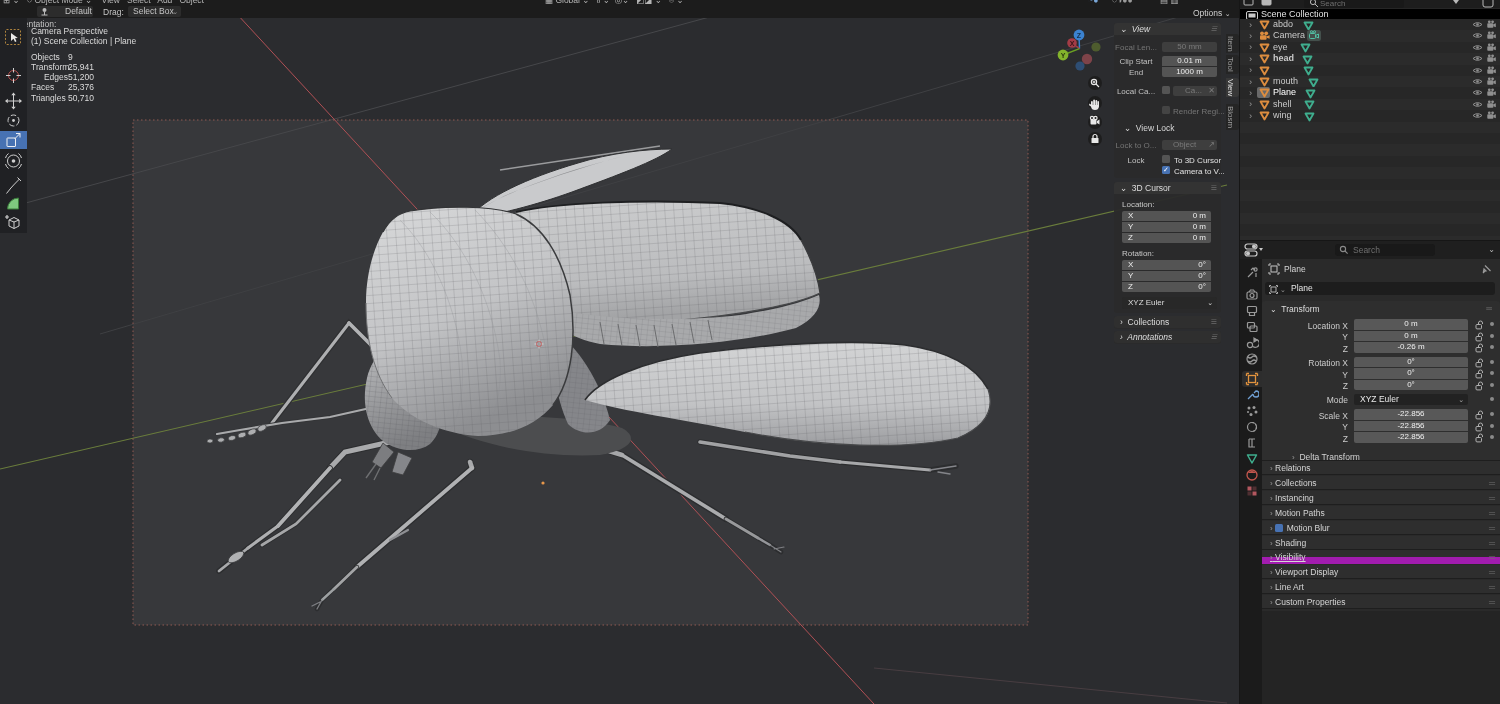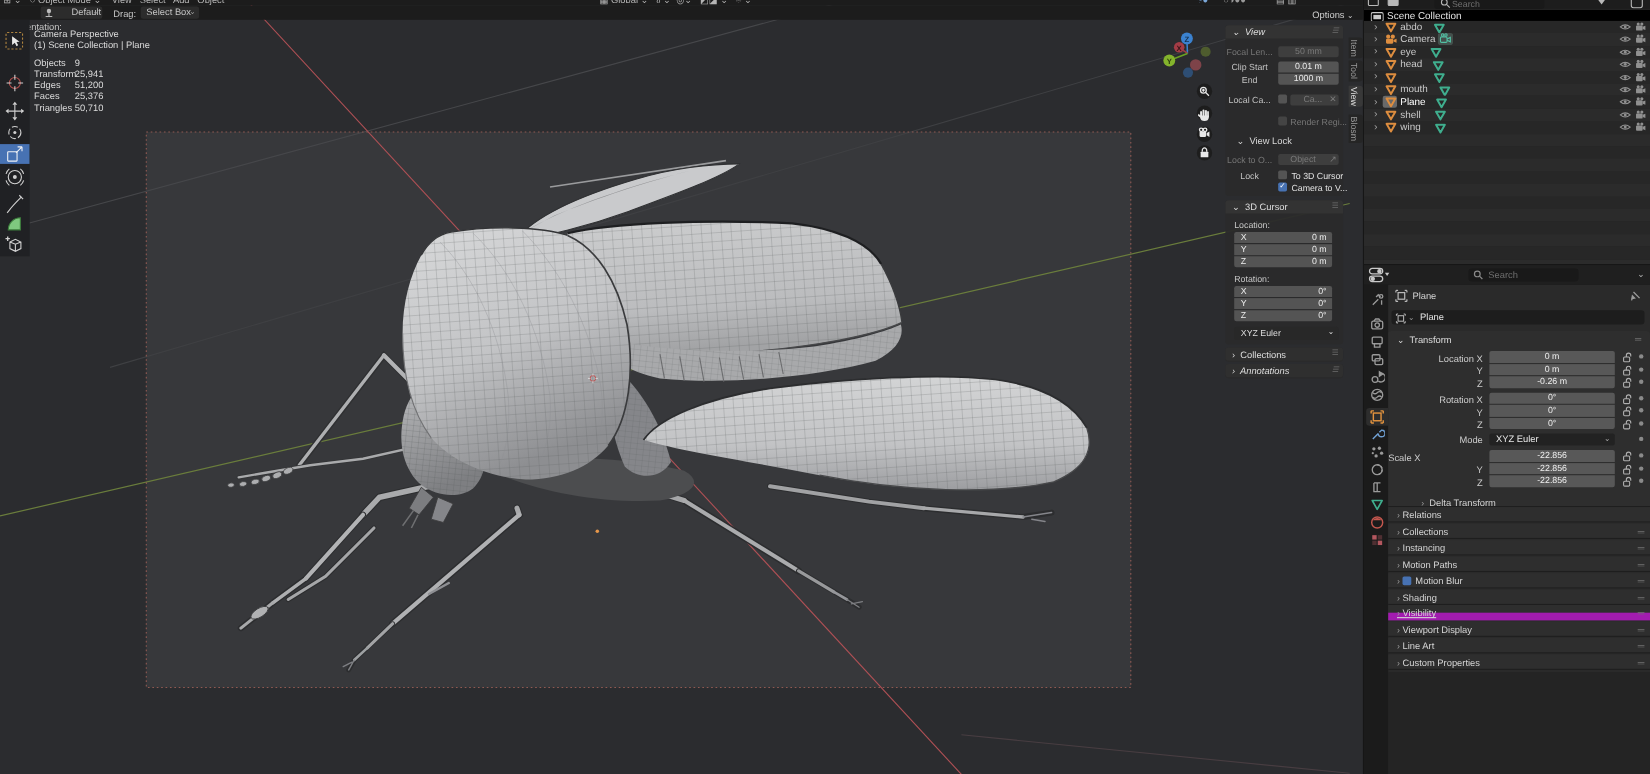--- a/index.html
+++ b/index.html
@@ -235,21 +235,21 @@
       <path d="M-7,-8 v4 M-9,-6 h4" stroke-width="1.2"></path>
     </g>
   </svg>
 
   <div class="abs" id="stats" style="left:31px;top:26px;color:#dcdcdc;font-size:8.5px;line-height:10.3px;">
     <div>Camera Perspective</div>
     <div>(1) Scene Collection | Plane</div>
     <div style="height:5px;"></div>
     <div><span style="display:inline-block;width:37px;">Objects</span>9</div>
     <div><span style="display:inline-block;width:37px;">Transform</span>25,941</div>
-    <div><span style="display:inline-block;width:37px;">Edges</span>51,200</div>
+    <div><span style="display:inline-block;width:37px;text-align:right;">Edges</span>51,200</div>
     <div><span style="display:inline-block;width:37px;">Faces</span>25,376</div>
     <div><span style="display:inline-block;width:37px;">Triangles</span>50,710</div>
   </div>
 
   <svg class="abs" id="gizmo" width="60" height="130" style="left:1050px;top:20px;">
     <g stroke-width="1.4">
       <line x1="29.5" y1="28.6" x2="29" y2="15" stroke="#3b82d0"></line>
       <line x1="29.5" y1="28.6" x2="22" y2="23" stroke="#a33c46"></line>
       <line x1="29.5" y1="28.6" x2="13" y2="35" stroke="#6ba023"></line>
     </g>
@@ -468,21 +468,21 @@
               <rect x="1.3" y="3.2" width="6" height="4.6" rx="0.8"></rect>
               <path d="M7.3,4.3 L9.8,3.3 V7.3 L7.3,6.3 Z"></path>
             </g>
           </svg>
         </div>
   <div class="orow" style="top:53.2px;background:#2b2b2b;">
           <span class="oarr">›</span>
           <svg class="oico" width="11" height="10">
             <path d="M1.5,1.5 H9.5 L5.5,8.5 Z" fill="none" stroke="#dd8d3f" stroke-width="1.8" stroke-linejoin="round"></path>
           </svg>
-          <span class="oname" style="color:#c9c9c9;">head</span>
+          <span class="oname" style="color:#c9c9c9;font-weight:bold;">head</span>
           <svg class="odata" width="11" height="10" style="left:62px;">
             <path d="M1.5,1.5 H9.5 L5.5,8.5 Z" fill="none" stroke="#3fae8e" stroke-width="1.8" stroke-linejoin="round"></path>
           </svg>
           <svg class="oeye" width="11" height="9">
             <path d="M1,4.5 Q5.5,0.8 10,4.5 Q5.5,8.2 1,4.5 Z" fill="none" stroke="#909090" stroke-width="1"></path>
             <circle cx="5.5" cy="4.5" r="1.3" fill="#909090"></circle>
           </svg>
           <svg class="ocam" width="11" height="9">
             <g fill="#909090">
               <circle cx="3.3" cy="1.8" r="1.4"></circle>
@@ -808,21 +808,21 @@
         <div style="position:absolute;left:213px;top:138.7px;">
           <svg width="9" height="10" style="position:absolute;top:1px;">
             <path d="M3.5,4.5 V3 a2,2 0 0 1 4,0 V4" fill="none" stroke="#b0b0b0" stroke-width="1"></path>
             <rect x="1" y="4.5" width="5.5" height="4.4" rx="1" fill="none" stroke="#b0b0b0" stroke-width="1"></rect>
           </svg>
         </div>
         <div style="position:absolute;left:228px;top:139.7px;width:4px;height:4px;border-radius:50%;background:#8a8a8a;margin-top:2px;"></div>
         <div style="position:absolute;left:0;top:154px;width:86px;text-align:right;color:#cccccc;font-size:8.5px;">Mode</div>
         <div style="position:absolute;left:92px;top:152.5px;width:114px;height:11.5px;background:#222222;border-radius:2px;color:#e8e8e8;font-size:8.5px;line-height:11.5px;"><span style="margin-left:6px;">XYZ Euler</span><span style="float:right;margin-right:4px;font-size:7px;color:#aaa;">⌄</span></div>
         <div style="position:absolute;left:228px;top:156px;width:4px;height:4px;border-radius:50%;background:#8a8a8a;"></div>
-        <div style="position:absolute;left:0;top:169.5px;width:86px;color:#cccccc;font-size:8.5px;">Scale X</div>
+        <div style="position:absolute;left:0;top:169.5px;width:86px;text-align:right;color:#cccccc;font-size:8.5px;">Scale X</div>
         <div style="position:absolute;left:92px;top:168px;width:114px;height:10.6px;font-size:8px!important;background:#585858;border-radius:2px 2px 0 0;color:#f0f0f0;font-size:8.5px;line-height:10.6px;text-align:center;">-22.856</div>
         <div style="position:absolute;left:213px;top:168px;">
           <svg width="9" height="10" style="position:absolute;top:1px;">
             <path d="M3.5,4.5 V3 a2,2 0 0 1 4,0 V4" fill="none" stroke="#b0b0b0" stroke-width="1"></path>
             <rect x="1" y="4.5" width="5.5" height="4.4" rx="1" fill="none" stroke="#b0b0b0" stroke-width="1"></rect>
           </svg>
         </div>
         <div style="position:absolute;left:228px;top:169px;width:4px;height:4px;border-radius:50%;background:#8a8a8a;margin-top:2px;"></div>
         <div style="position:absolute;left:0;top:181.1px;width:86px;text-align:right;color:#cccccc;font-size:8.5px;">Y</div>
         <div style="position:absolute;left:92px;top:179.6px;width:114px;height:10.6px;font-size:8px!important;background:#585858;border-radius:0;color:#f0f0f0;font-size:8.5px;line-height:10.6px;text-align:center;">-22.856</div>

